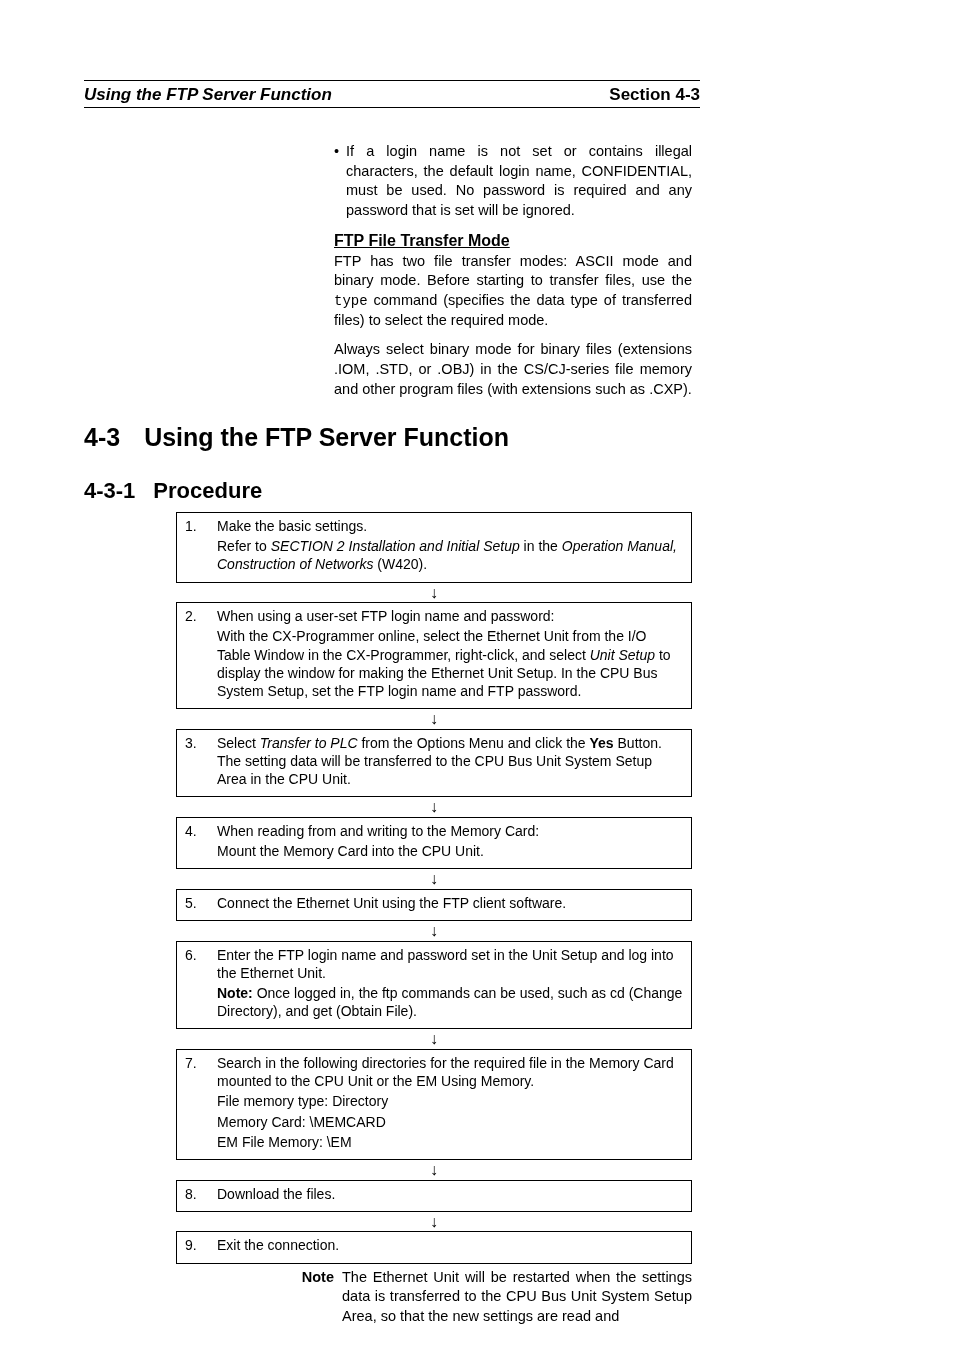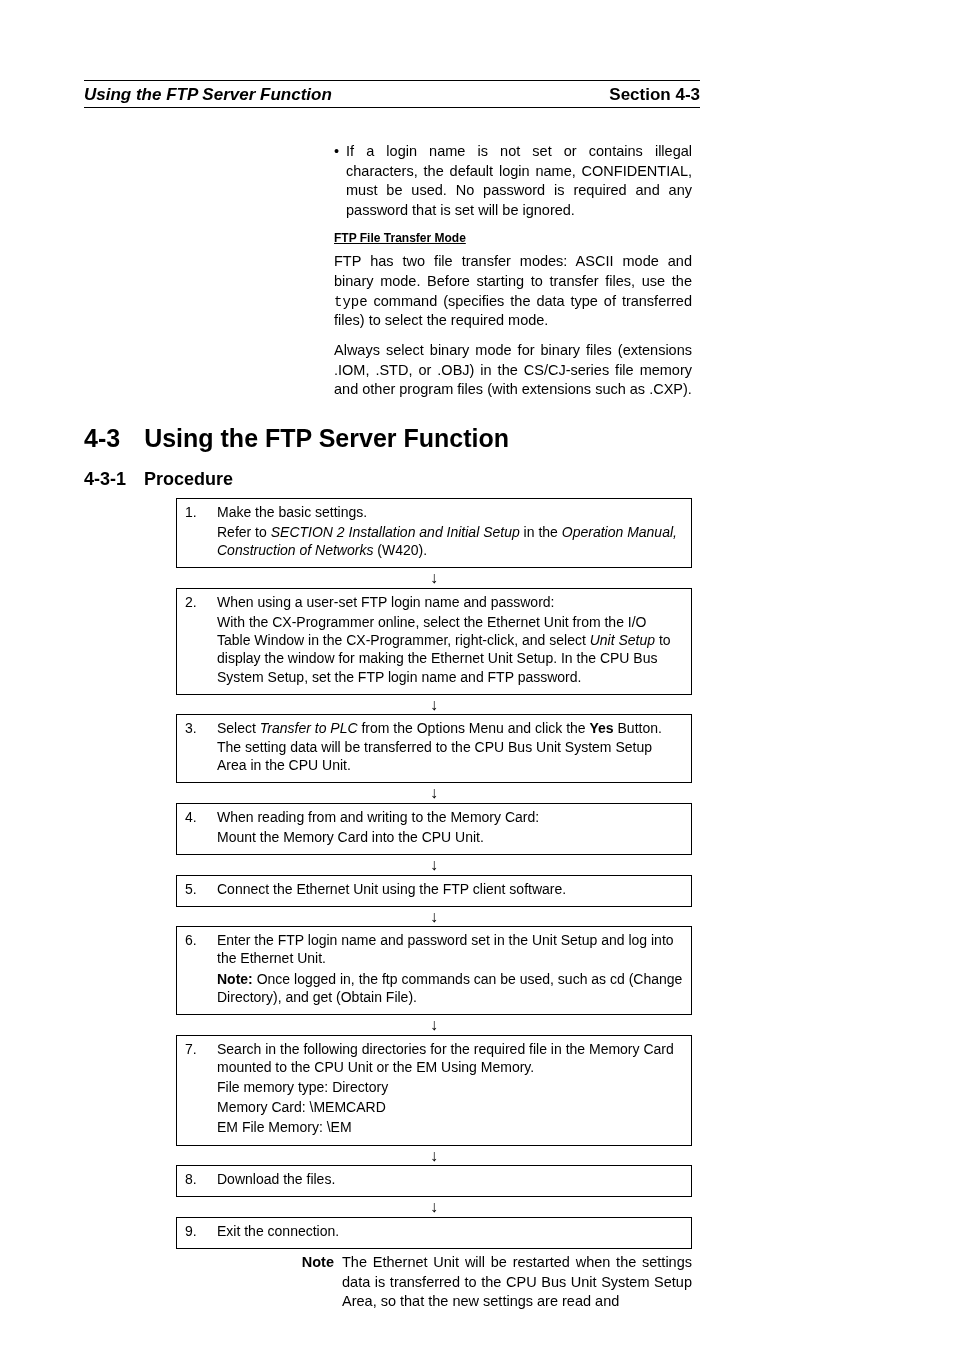--- a/index.html
+++ b/index.html
@@ -50,36 +50,36 @@
     flex-shrink: 0;
   }
   .bullet-text {
     flex: 1;
     text-align: justify;
   }
   .sub-heading {
     font-weight: bold;
     text-decoration: underline;
     margin-top: 10px;
-    margin-bottom: 6px;
-    font-size: 12px;
+    margin-bottom: 0;
+    font-size: 16px;
   }
   .para {
     margin-bottom: 10px;
     text-align: justify;
   }
   .mono { font-family: "Courier New", monospace; font-size: 14px; }
   .section-h1 {
     font-size: 25px;
     font-weight: bold;
     margin-top: 24px;
-    margin-bottom: 16px;
+    margin-bottom: 26px;
   }
   .section-h2 {
-    font-size: 18px;
+    font-size: 22px;
     font-weight: bold;
     margin-bottom: 8px;
   }
   .section-num { display:inline-block; margin-right: 24px; }
   .section-num2 { display:inline-block; margin-right: 18px; }
   .steps-wrap {
     margin-left: 92px;
     margin-right: 8px;
   }
   .step-box {

